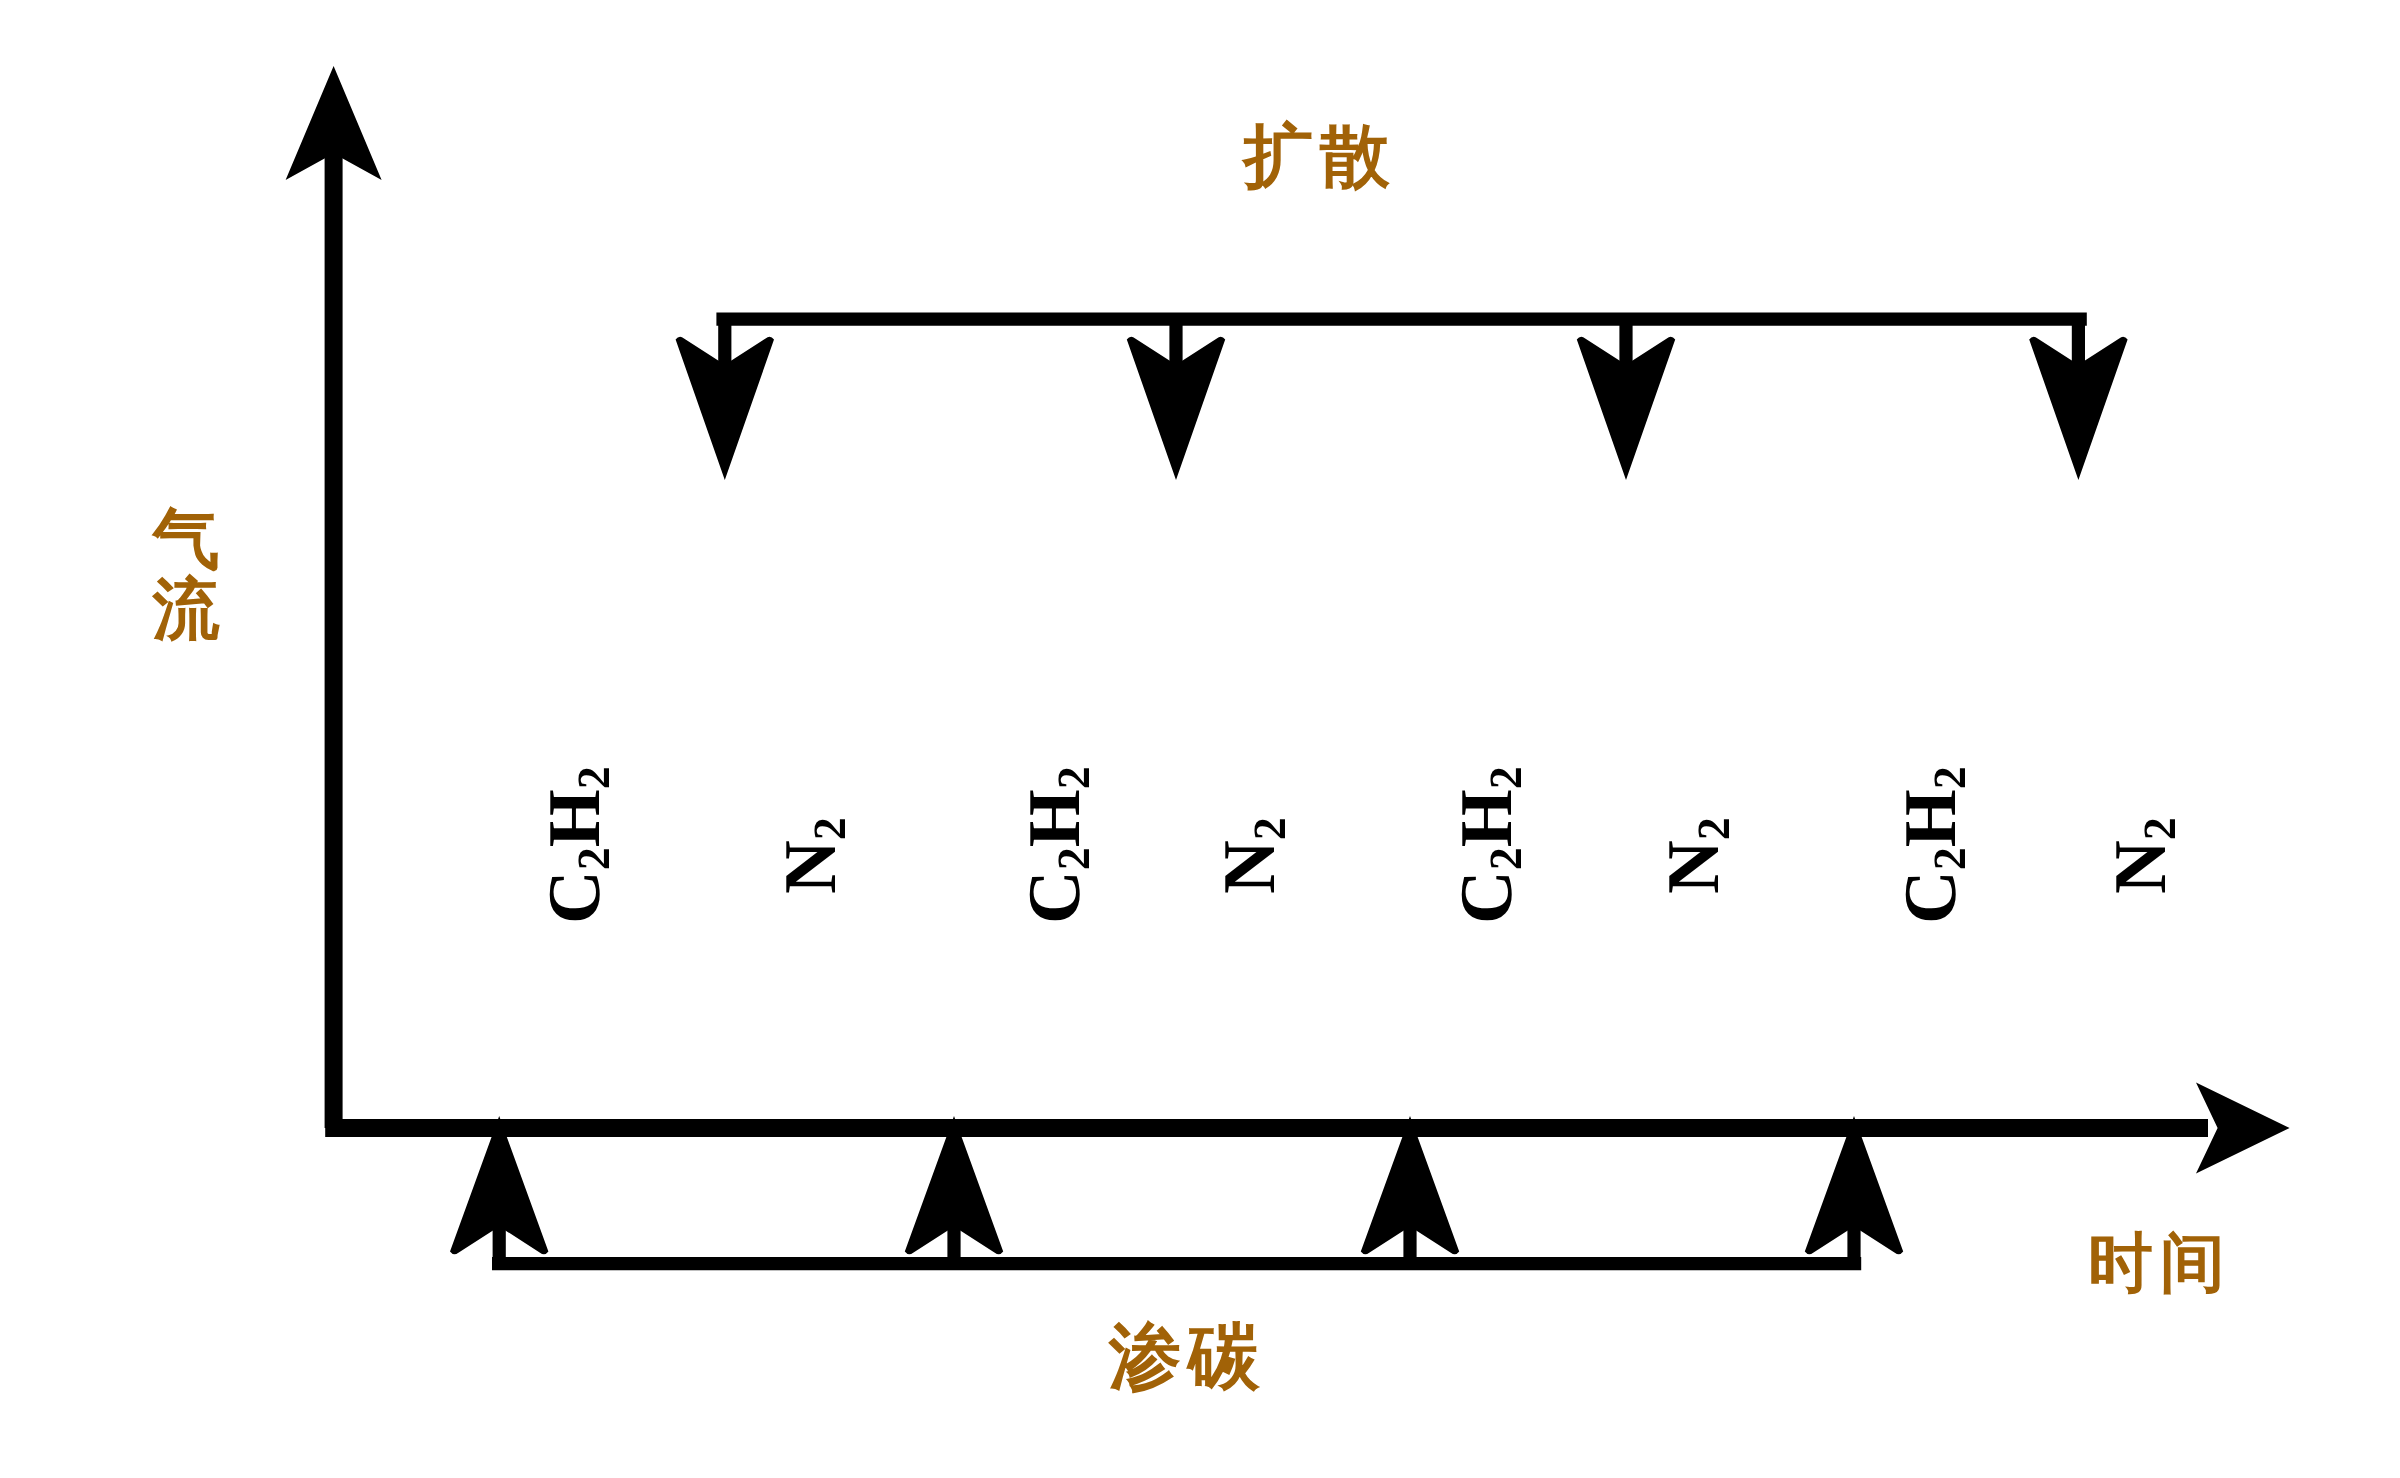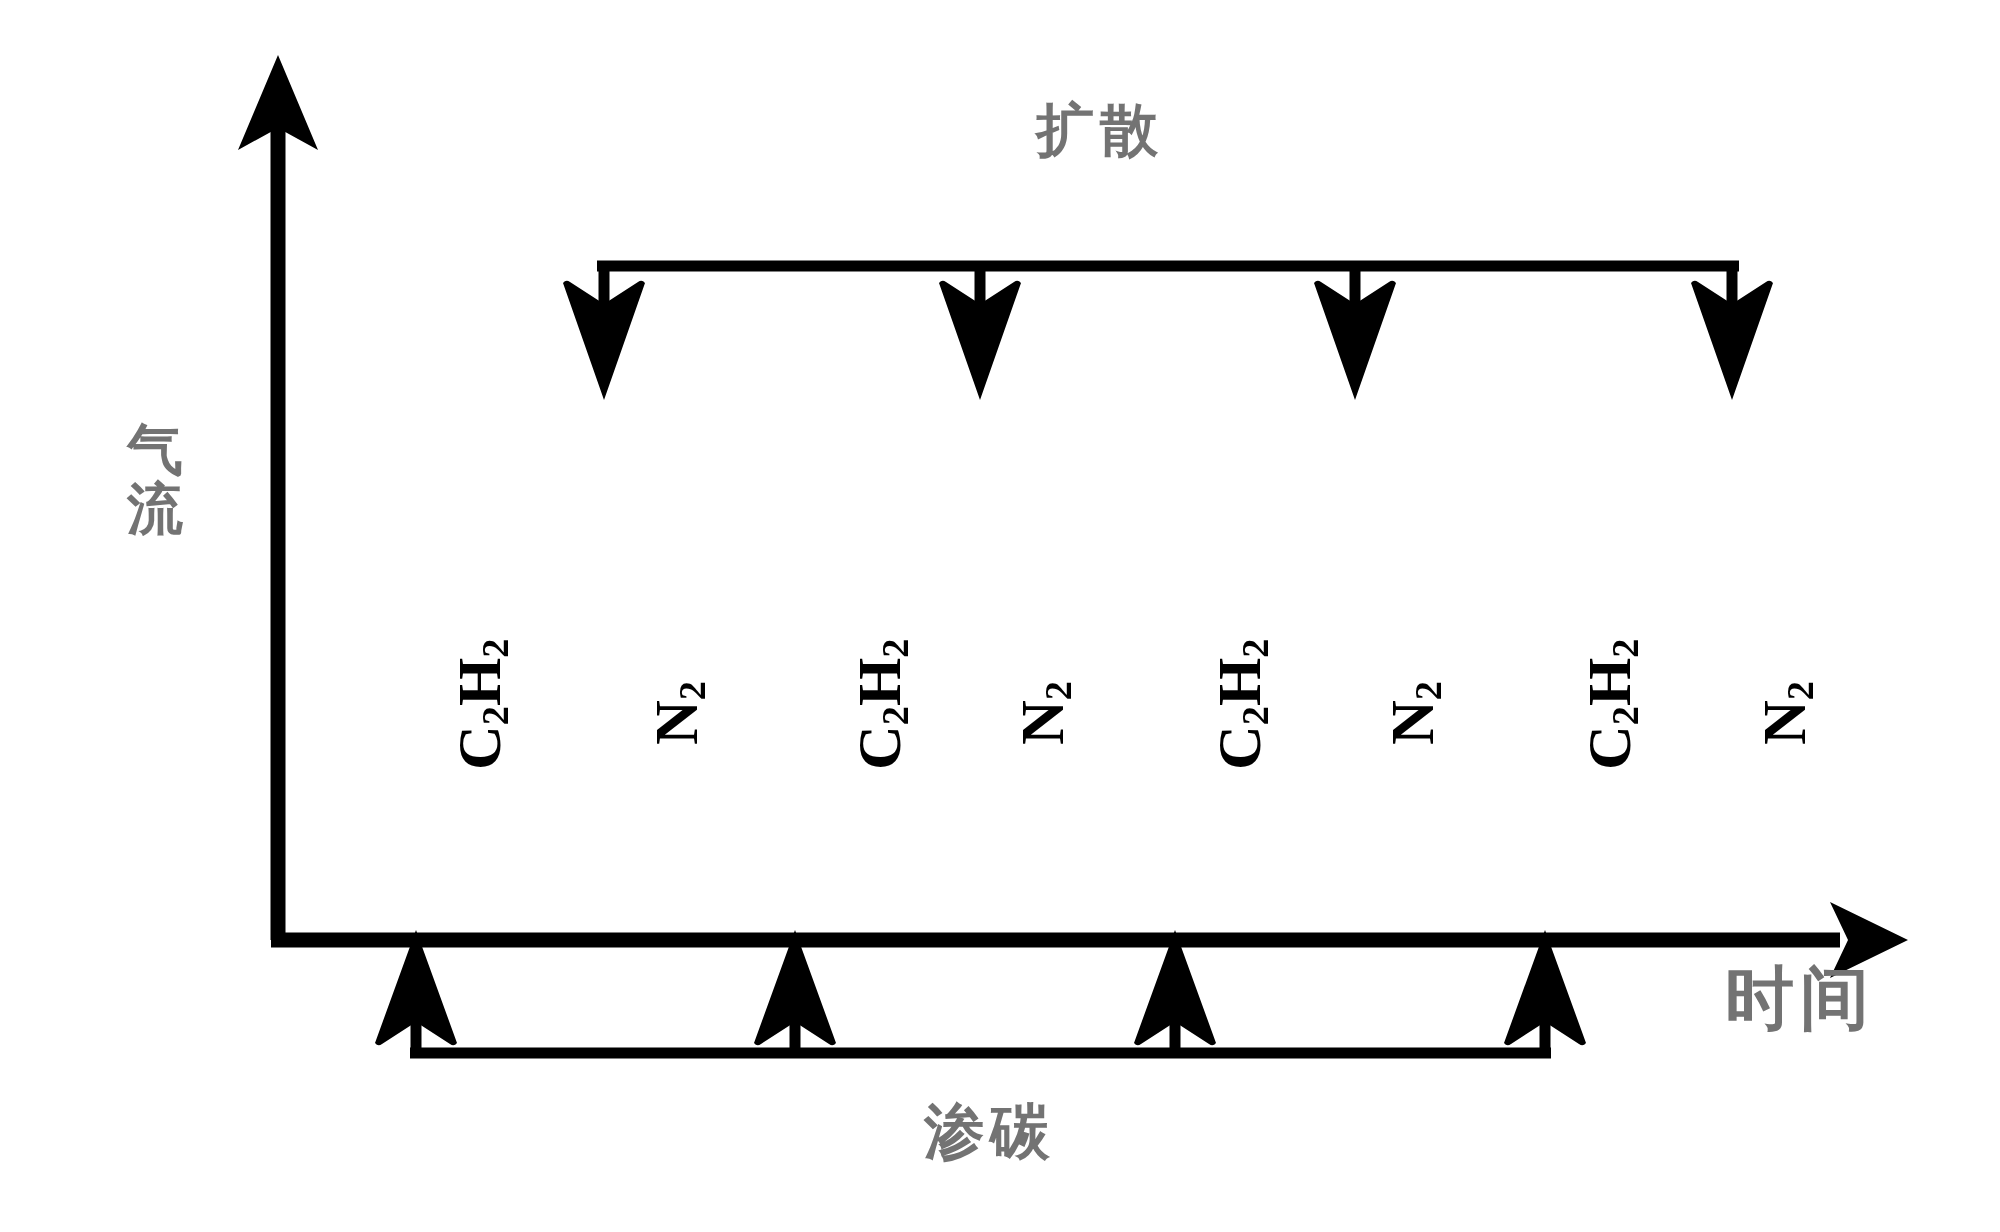--- a/index.html
+++ b/index.html
@@ -21,42 +21,42 @@
     position: absolute;
     left: 0;
     top: 0;
     width: 2000px;
     height: 1232px;
   }
   .cjk-label {
     position: absolute;
     font-family: "DejaVu Serif", "Liberation Serif", serif;
     font-weight: 700;
-    color: #737373;
+    color: #a16207;
     white-space: nowrap;
     line-height: 1.05;
   }
   #label-diffusion {
     left: 1100px;
     top: 100px;
     font-size: 58px;
     letter-spacing: 6px;
     transform: translateX(-50%);
   }
   #label-carburizing {
     left: 990px;
     top: 1100px;
     font-size: 60px;
     letter-spacing: 6px;
     transform: translateX(-50%);
   }
   #label-time {
     left: 1800px;
-    top: 962px;
-    font-size: 69px;
+    top: 1024px;
+    font-size: 54px;
     letter-spacing: 6px;
     transform: translateX(-50%);
   }
   #label-gasflow {
     left: 155px;
     top: 420px;
     font-size: 56px;
     width: 60px;
     text-align: center;
     transform: translateX(-50%);

